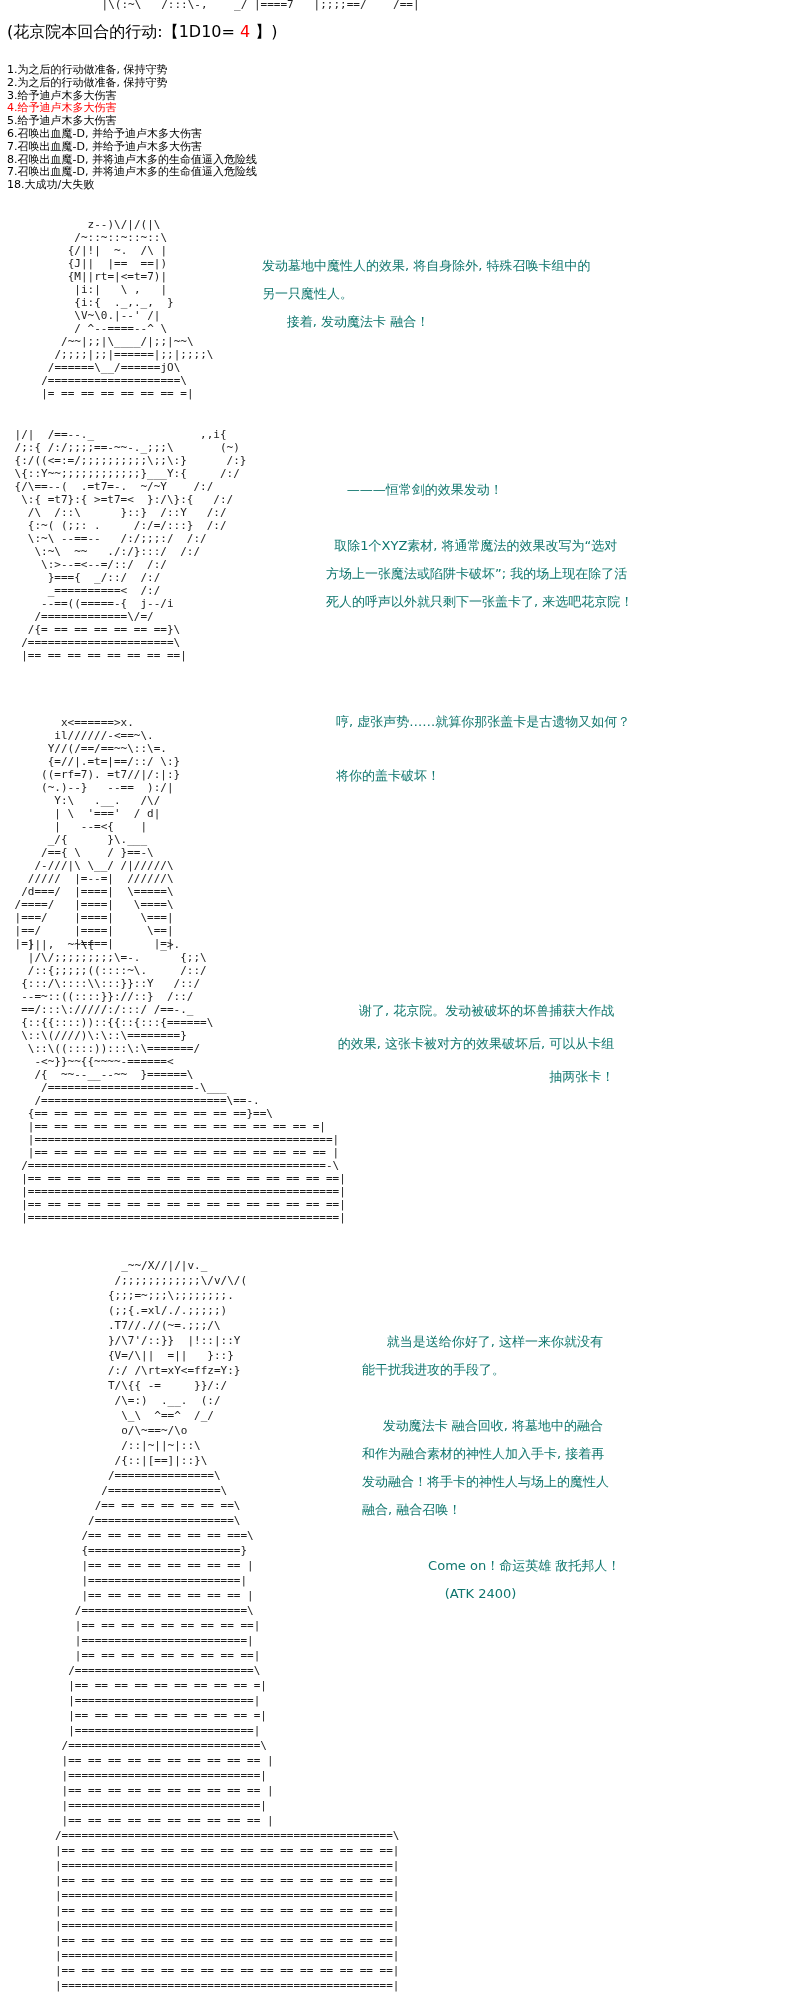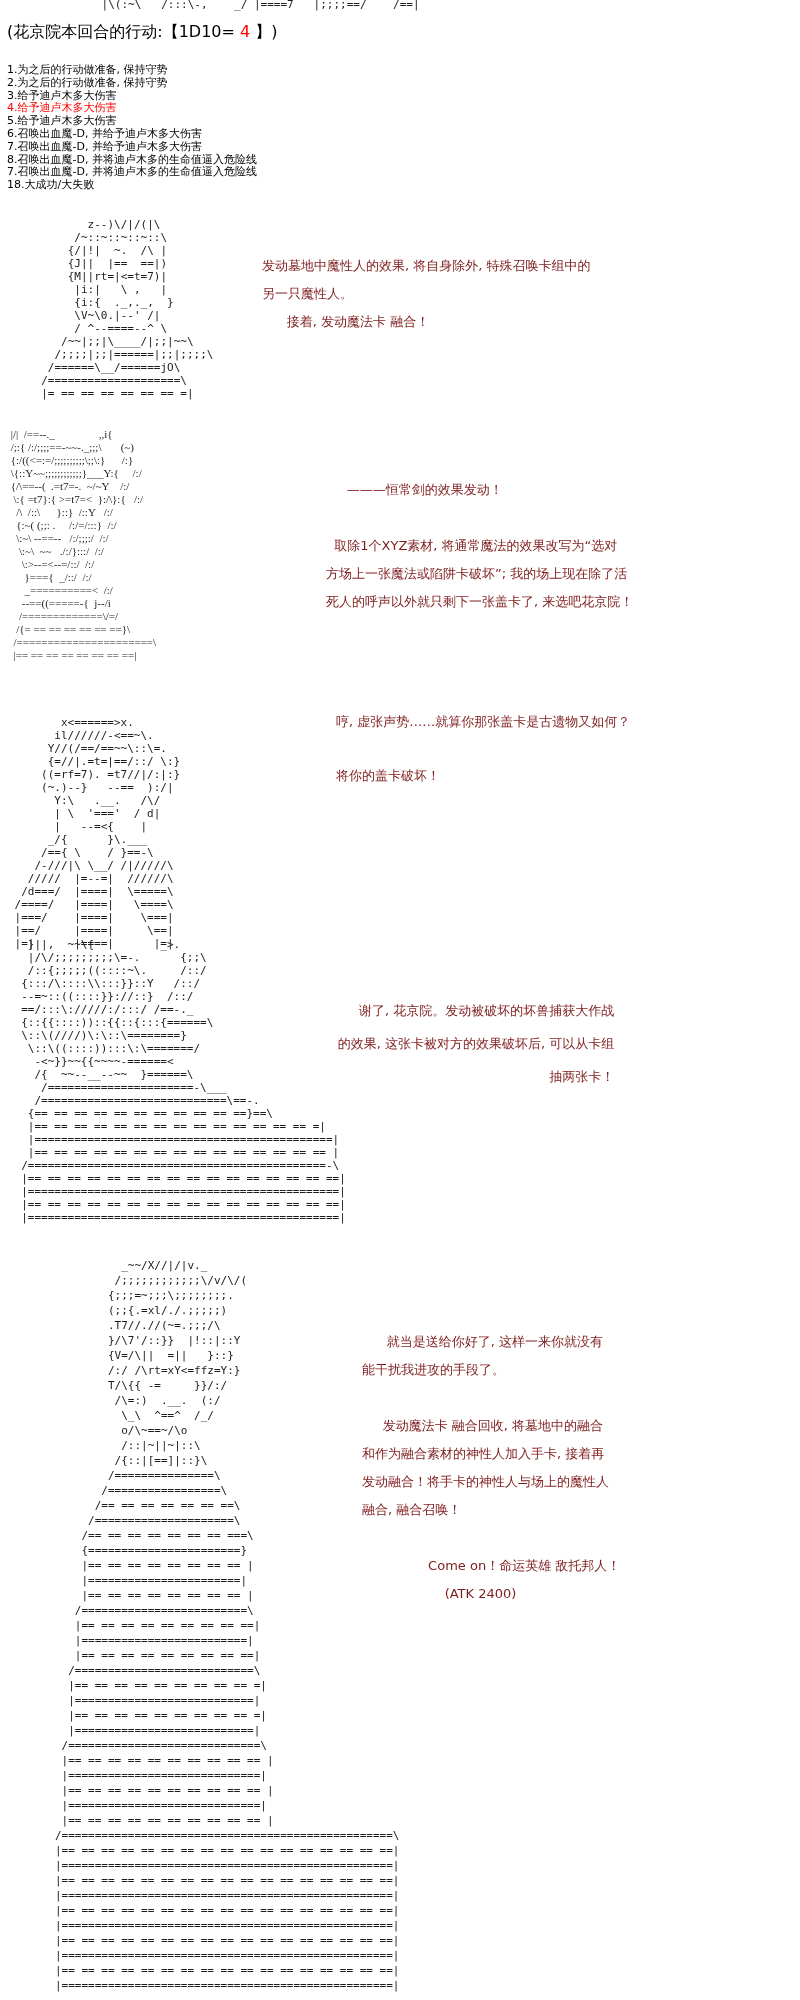--- a/index.html
+++ b/index.html
@@ -22,21 +22,21 @@
   }
   .options {
     position:absolute; left:7px; top:64px;
     font-size:11px; line-height:12.8px;
   }
   .opt { white-space:pre; }
   .red { color:#ff0000; }
   .dialogue {
     position:absolute;
     font-size:13px; line-height:28px;
-    white-space:pre; color:#7f1d1d;
+    white-space:pre; color:#0f766e;
   }
 </style>
 </head>
 <body>
 
 <div class="page">
 
   <pre class="aa frag"> |\(:~\   /:::\-,    _/ |====7   |;;;;==/    /==|</pre>
 
   <div class="roll"><span>(花京院本回合的行动:【1D10= </span><span class="red">4</span><span> 】)</span></div>
@@ -65,21 +65,21 @@
        / ^--====--^ \
      /~~|;;|\____/|;;|~~\
     /;;;;|;;|======|;;|;;;;\
    /======\__/======jO\
   /====================\
   |= == == == == == == =|</pre>
   <div class="dialogue" style="left:262px; top:252px;">发动墓地中魔性人的效果, 将自身除外, 特殊召唤卡组中的
 另一只魔性人。
       接着, 发动魔法卡 融合！</div>
 
-  <pre class="aa" style="left:8px; top:428px;font-family:Liberation Serif, serif;"> |/|  /==--._                ,,i{
+  <pre class="aa" style="left:8px; top:428px;"> |/|  /==--._                ,,i{
  /;:{ /:/;;;;==-~~-._;;;\       (~)
  {:/((&lt;=:=/;;;;;;;;;;\;;\:}      /:}
  \{::Y~~;;;;;;;;;;;;}___Y:{     /:/
  {/\==--(  .=t7=-.  ~/~Y    /:/
   \:{ =t7}:{ &gt;=t7=&lt;  }:/\}:{   /:/
    /\  /::\      }::}  /::Y   /:/
    {:~( (;;: .     /:/=/:::}  /:/
    \:~\ --==--   /:/;;;:/  /:/
     \:~\  ~~   ./:/}:::/  /:/
      \:&gt;--=&lt;--=/::/  /:/

